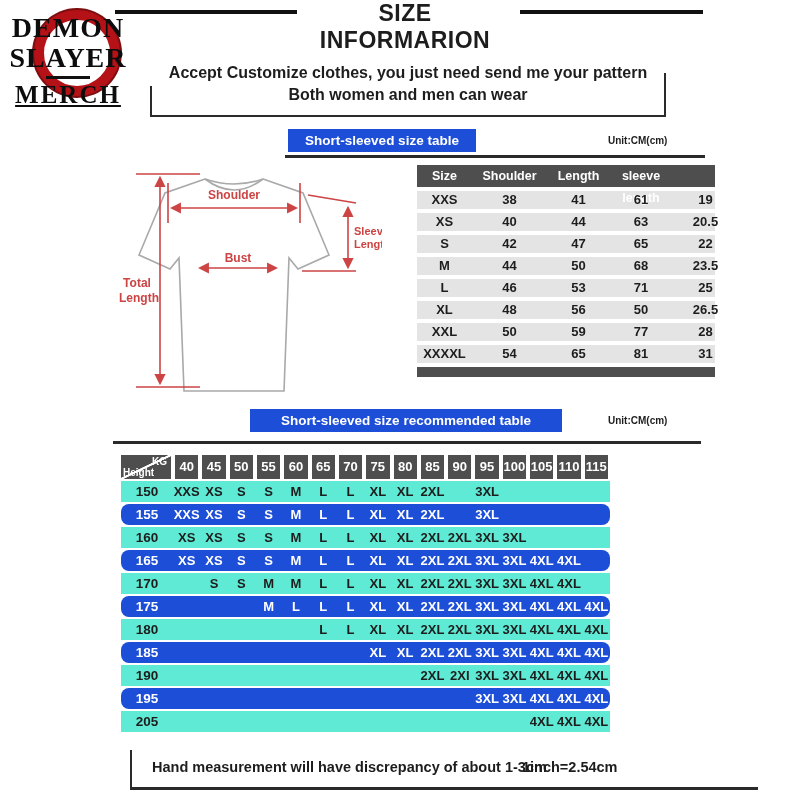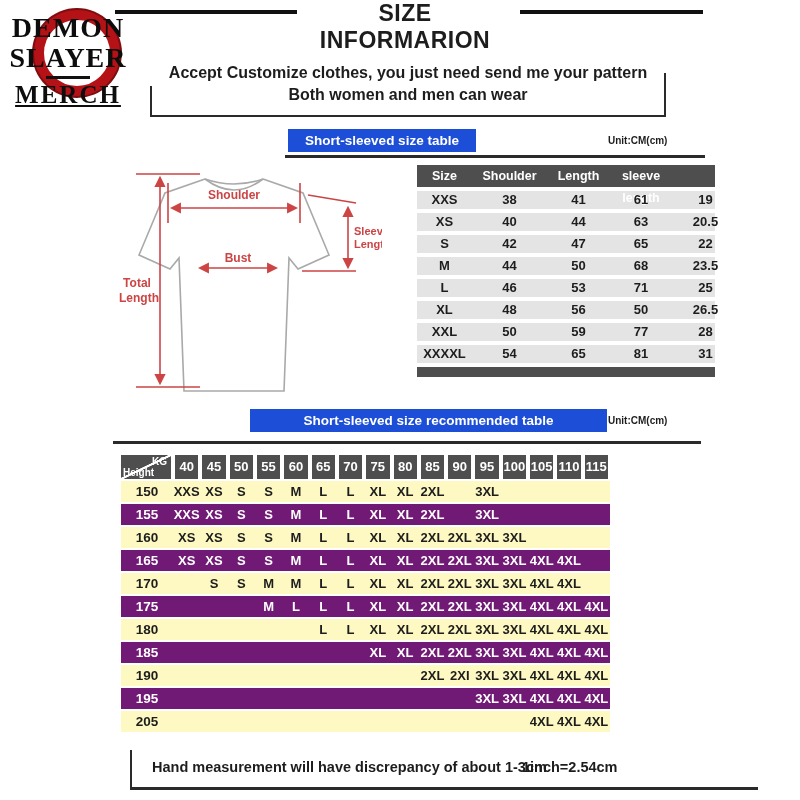--- a/index.html
+++ b/index.html
@@ -39,22 +39,22 @@
   .reco{left:113px;top:455px;width:489px;padding-left:8px;}
   .rt-grid{display:grid;grid-template-columns:52px repeat(16,1fr);}
   .rt-headcell{background:#4e4e4e;color:#fff;font-size:13px;line-height:24px;height:24px;
     text-align:center;margin:0 2px;}
   .rt-corner{position:relative;background:#4e4e4e;color:#fff;height:24px;margin-right:2px;
     background-image:linear-gradient(to right bottom,rgba(0,0,0,0) 47%,#fff 48%,#fff 52%,rgba(0,0,0,0) 53%);}
   .rt-corner .kg{position:absolute;right:4px;top:1px;font-size:10px;}
   .rt-corner .hh{position:absolute;left:2px;bottom:1px;font-size:10px;}
   .rt-row{display:grid;grid-template-columns:52px repeat(16,1fr);height:21px;line-height:21px;
     margin-top:2px;text-align:center;font-size:13px;}
-  .rt-row.light{background:#fef9c3;color:#1d1d1d;}
-  .rt-row.dark{background:#701a75;color:#ffffff;}
+  .rt-row.light{background:#5eead4;color:#1d1d1d;}
+  .rt-row.dark{background:#1d4ed8;color:#ffffff;border-radius:8px;}
   .rt-row .hcell{font-size:13.5px;}
   
   .diagram{left:108px;top:165px;width:274px;height:238px;}
   
   .footer-text{left:152px;top:759px;font-size:14.5px;}
   .footer-note{left:522px;top:759px;font-size:14.5px;}
 </style>
 </head>
 <body>
 
@@ -185,21 +185,21 @@
     <div class="st-row st-body">
       <div>XXXXL</div>
       <div>54</div>
       <div>65</div>
       <div>81</div>
       <div>31</div>
     </div>
     <div class="st-bottom"></div>
   </div>
 
-<div class="abs bar sec-bar" style="left:250px;top:409px;width:357px;">Short-sleeved size recommended table</div>
+<div class="abs bar sec-bar" style="left:250px;top:409px;width:312px;">Short-sleeved size recommended table</div>
 <div class="abs unit" style="left:608px;top:409px;">Unit:CM(cm)</div>
 <div class="abs" style="left:113px;top:441px;width:588px;height:3px;background:#2a2a2a;"></div>
 
 <div class="abs reco">
   <div class="rt-grid" id="reco-head">
       <div class="rt-corner">
         <span class="kg">KG</span>
         <span class="hh">Height</span>
       </div>
       <div class="rt-headcell">40</div>

